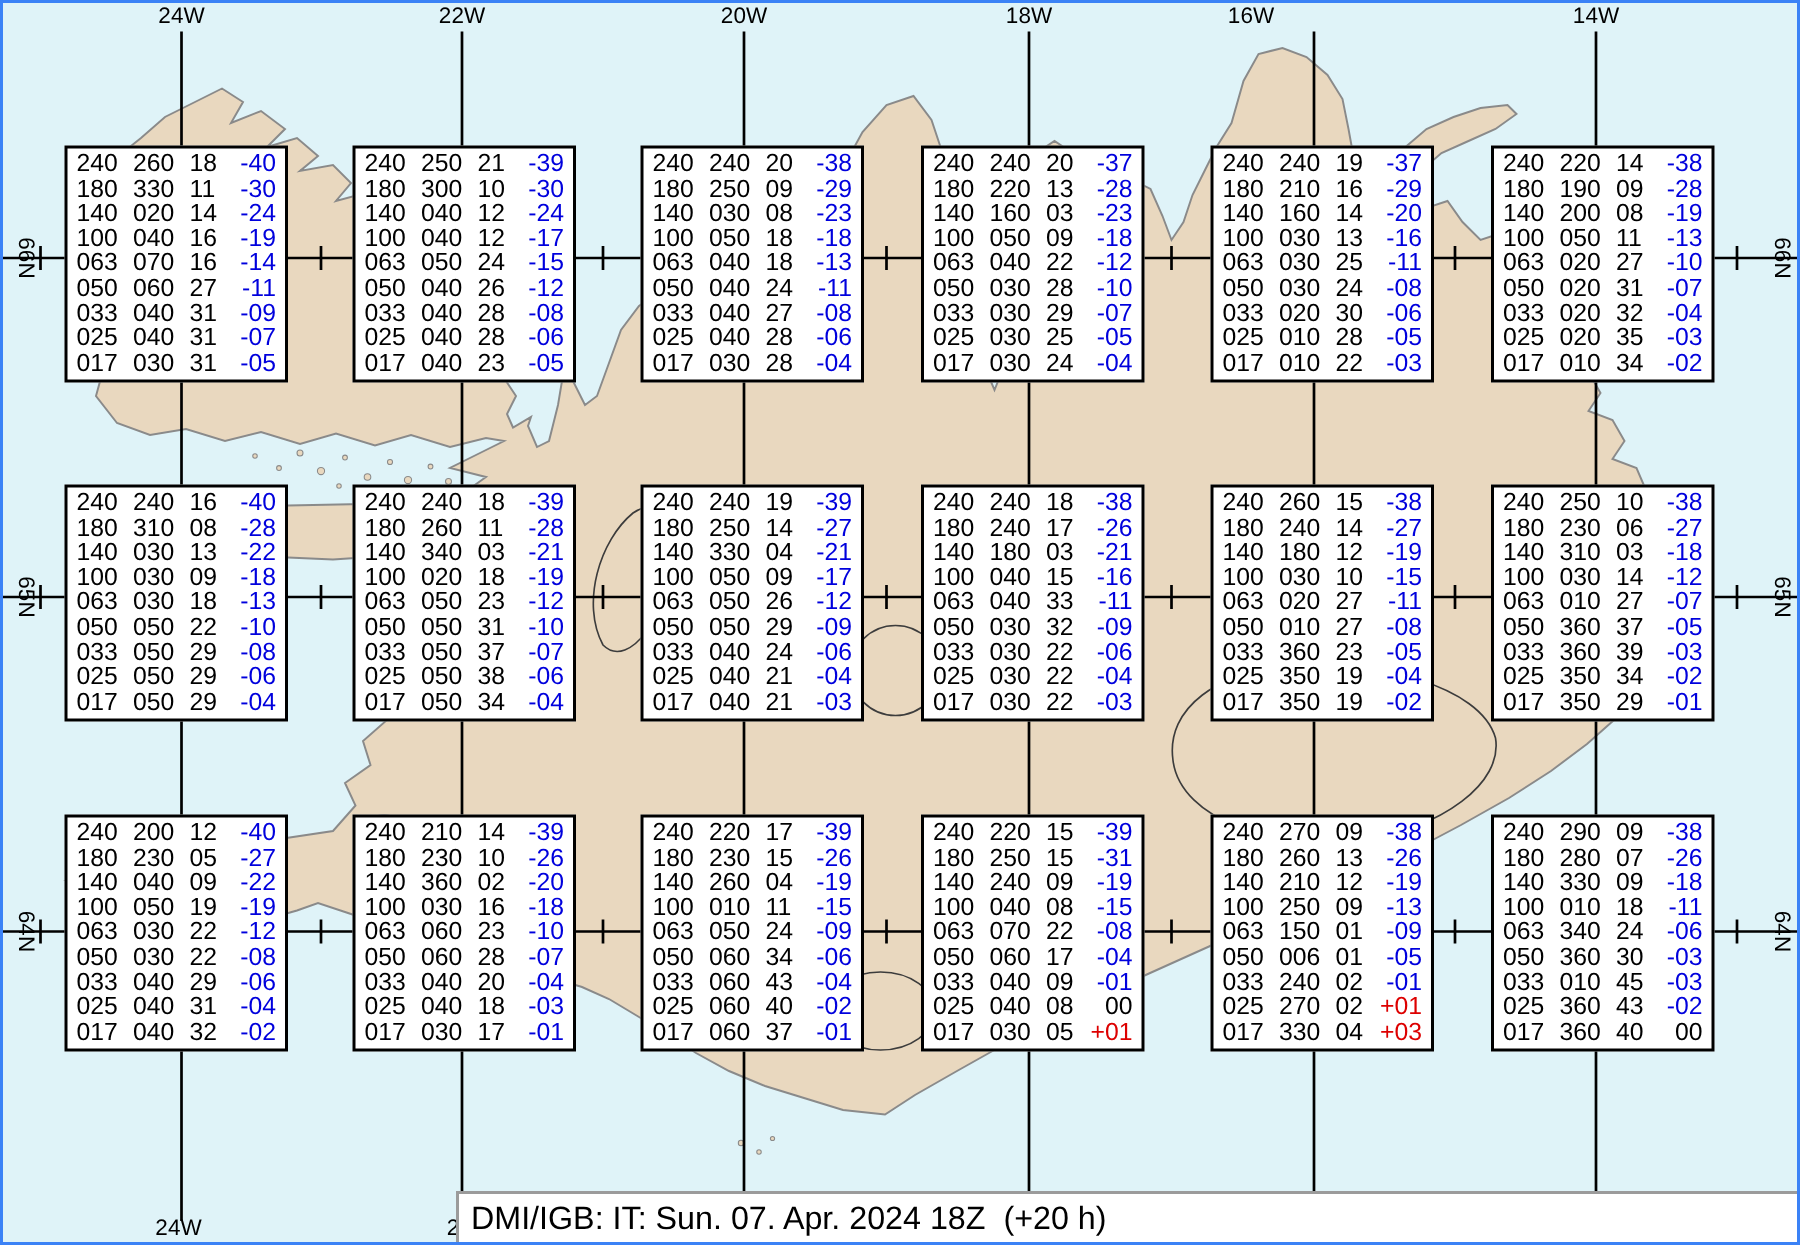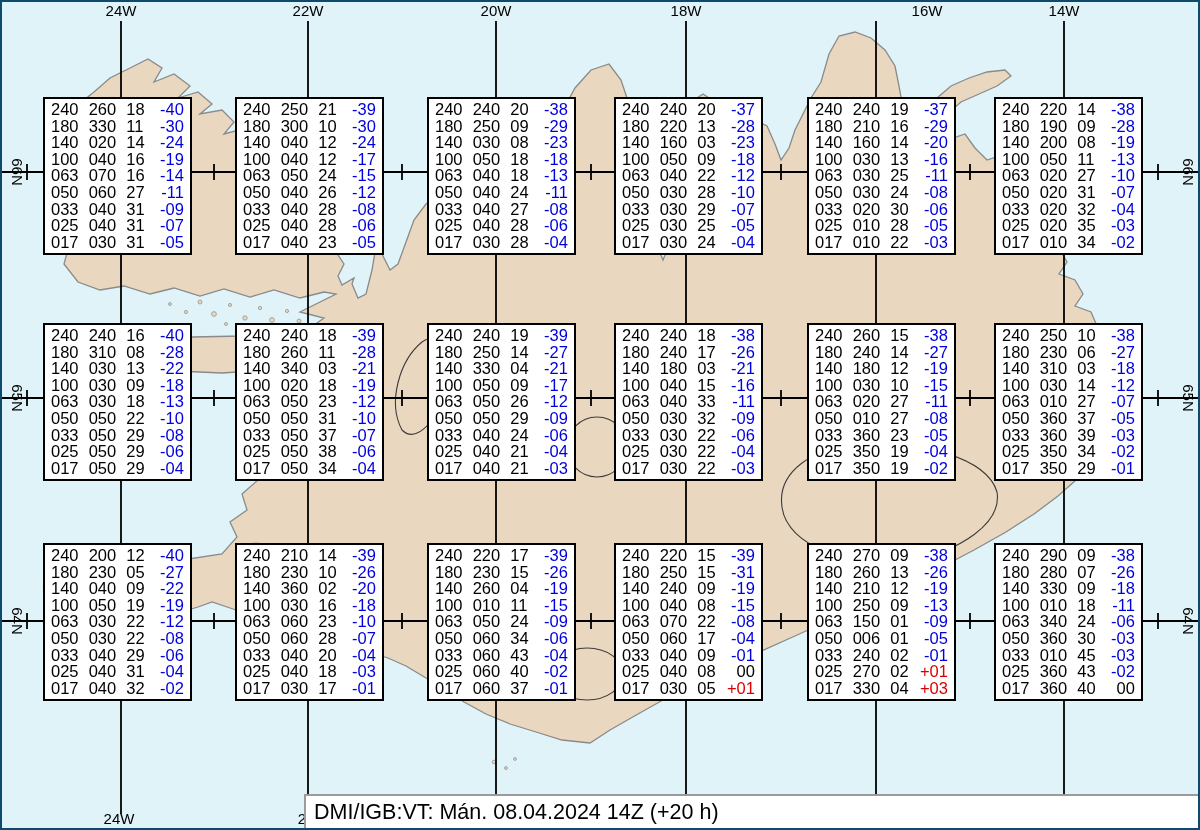--- a/index.html
+++ b/index.html
@@ -1,17 +1,17 @@
 <!DOCTYPE html>
 <html><head>
 <meta charset="utf-8">
 <style>
   html,body{margin:0;padding:0;background:#ffffff;}
   #stage{
-    position:relative;width:1196px;height:826px;border:2px solid #0c4a6e;
+    position:relative;width:1196px;height:826px;border:2px solid #3b82f6;
     background:var(--sea,#dff3f8);overflow:hidden;
     font-family:"Liberation Sans","DejaVu Sans",sans-serif;color:#000;
   }
   #map-svg{position:absolute;left:0;top:0;width:100%;height:100%;}
   .land{fill:var(--land);stroke:var(--coast);stroke-width:1.3;}
   .islet{fill:var(--land);stroke:var(--coast);stroke-width:0.7;}
   .glacier{fill:none;stroke:#3c3c3c;stroke-width:1.1;}
   .lake{fill:var(--sea);stroke:var(--coast);stroke-width:0.8;}
   .gridline{stroke:#000;stroke-width:1.8;}
   .lon-label{
@@ -137,21 +137,21 @@
         <line x1="968" y1="611" x2="968" y2="627" class="gridline"></line>
         <line x1="1156" y1="611" x2="1156" y2="627" class="gridline"></line>
       </g>
   </svg>
 
   <div id="labels">
       <div class="lon-label" style="left: 119px;">24W</div>
       <div class="lon-label" style="left: 306px;">22W</div>
       <div class="lon-label" style="left: 494px;">20W</div>
       <div class="lon-label" style="left: 684px;">18W</div>
-      <div class="lon-label" style="left: 925px;">16W</div>
+      <div class="lon-label" style="left: 832px;">16W</div>
       <div class="lon-label" style="left: 1062px;">14W</div>
       <div class="lon-label bottom" style="left: 117px;">24W</div>
       <div class="lon-label bottom" style="left: 300px;">2</div>
       <div class="lat-label" style="left: 15px; top: 170px;">66N</div>
       <div class="lat-label" style="left: 1186px; top: 170px;">66N</div>
       <div class="lat-label" style="left: 15px; top: 396px;">65N</div>
       <div class="lat-label" style="left: 1186px; top: 396px;">65N</div>
       <div class="lat-label" style="left: 15px; top: 619px;">64N</div>
       <div class="lat-label" style="left: 1186px; top: 619px;">64N</div>
     </div>
@@ -1159,14 +1159,14 @@
         </div>
         <div class="srow">
           <span class="c1">017</span>
           <span class="c2">360</span>
           <span class="c3">40</span>
           <span class="c4">00</span>
         </div>
       </div>
     </div>
 
-  <div id="title-bar"><span class="b">DMI/IGB:</span><span class="b">VT: Mán. 08.04.2024 14Z</span><span> (+20 h)</span></div>
+  <div id="title-bar"><span class="b">DMI/IGB:</span><span> IT: Sun. 07. Apr. 2024 18Z </span><span> (+20 h)</span></div>
 </div>
 
 </body></html>

